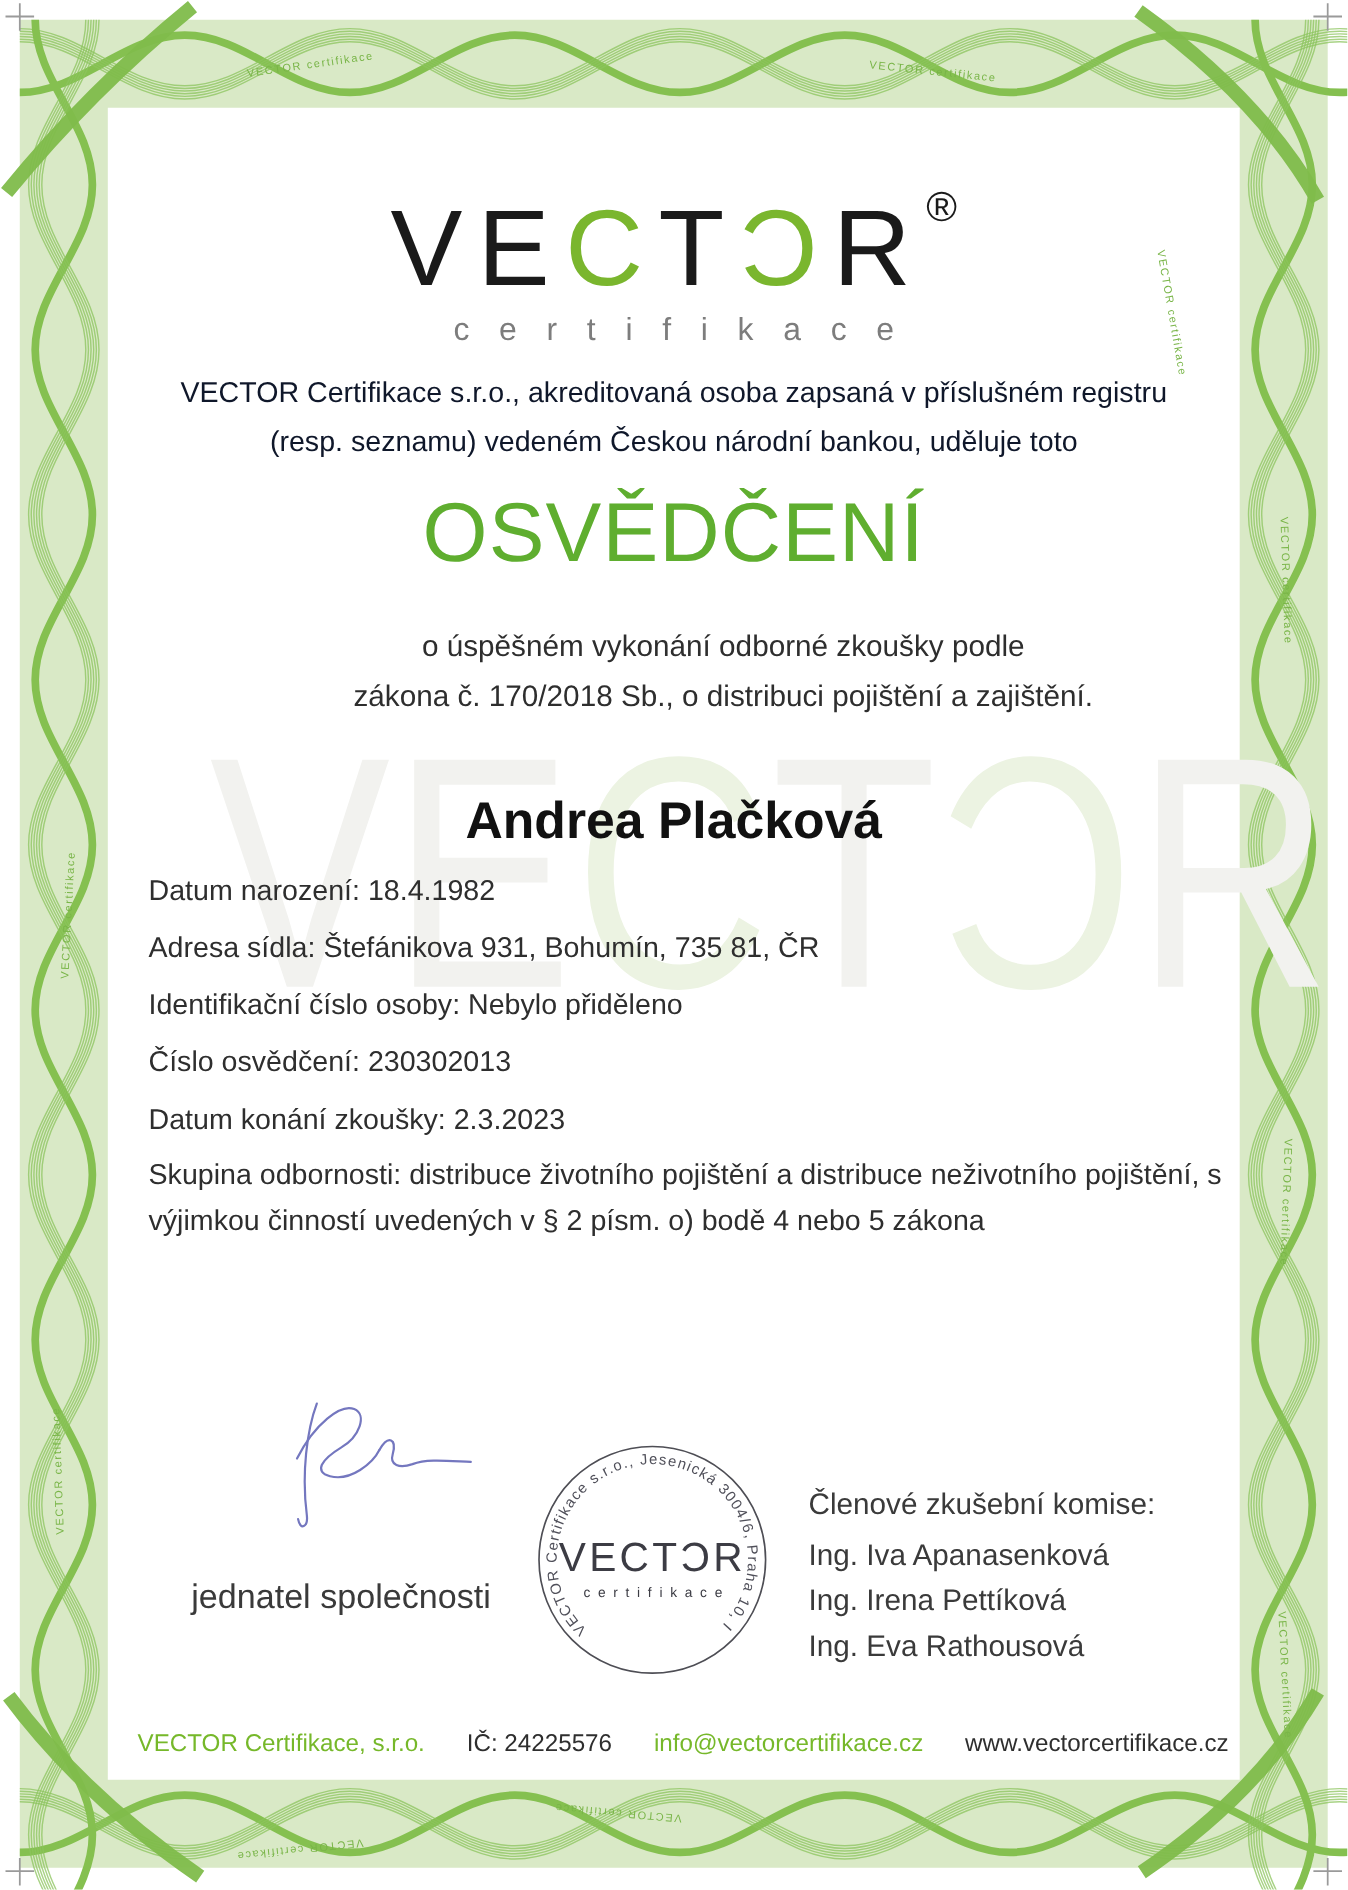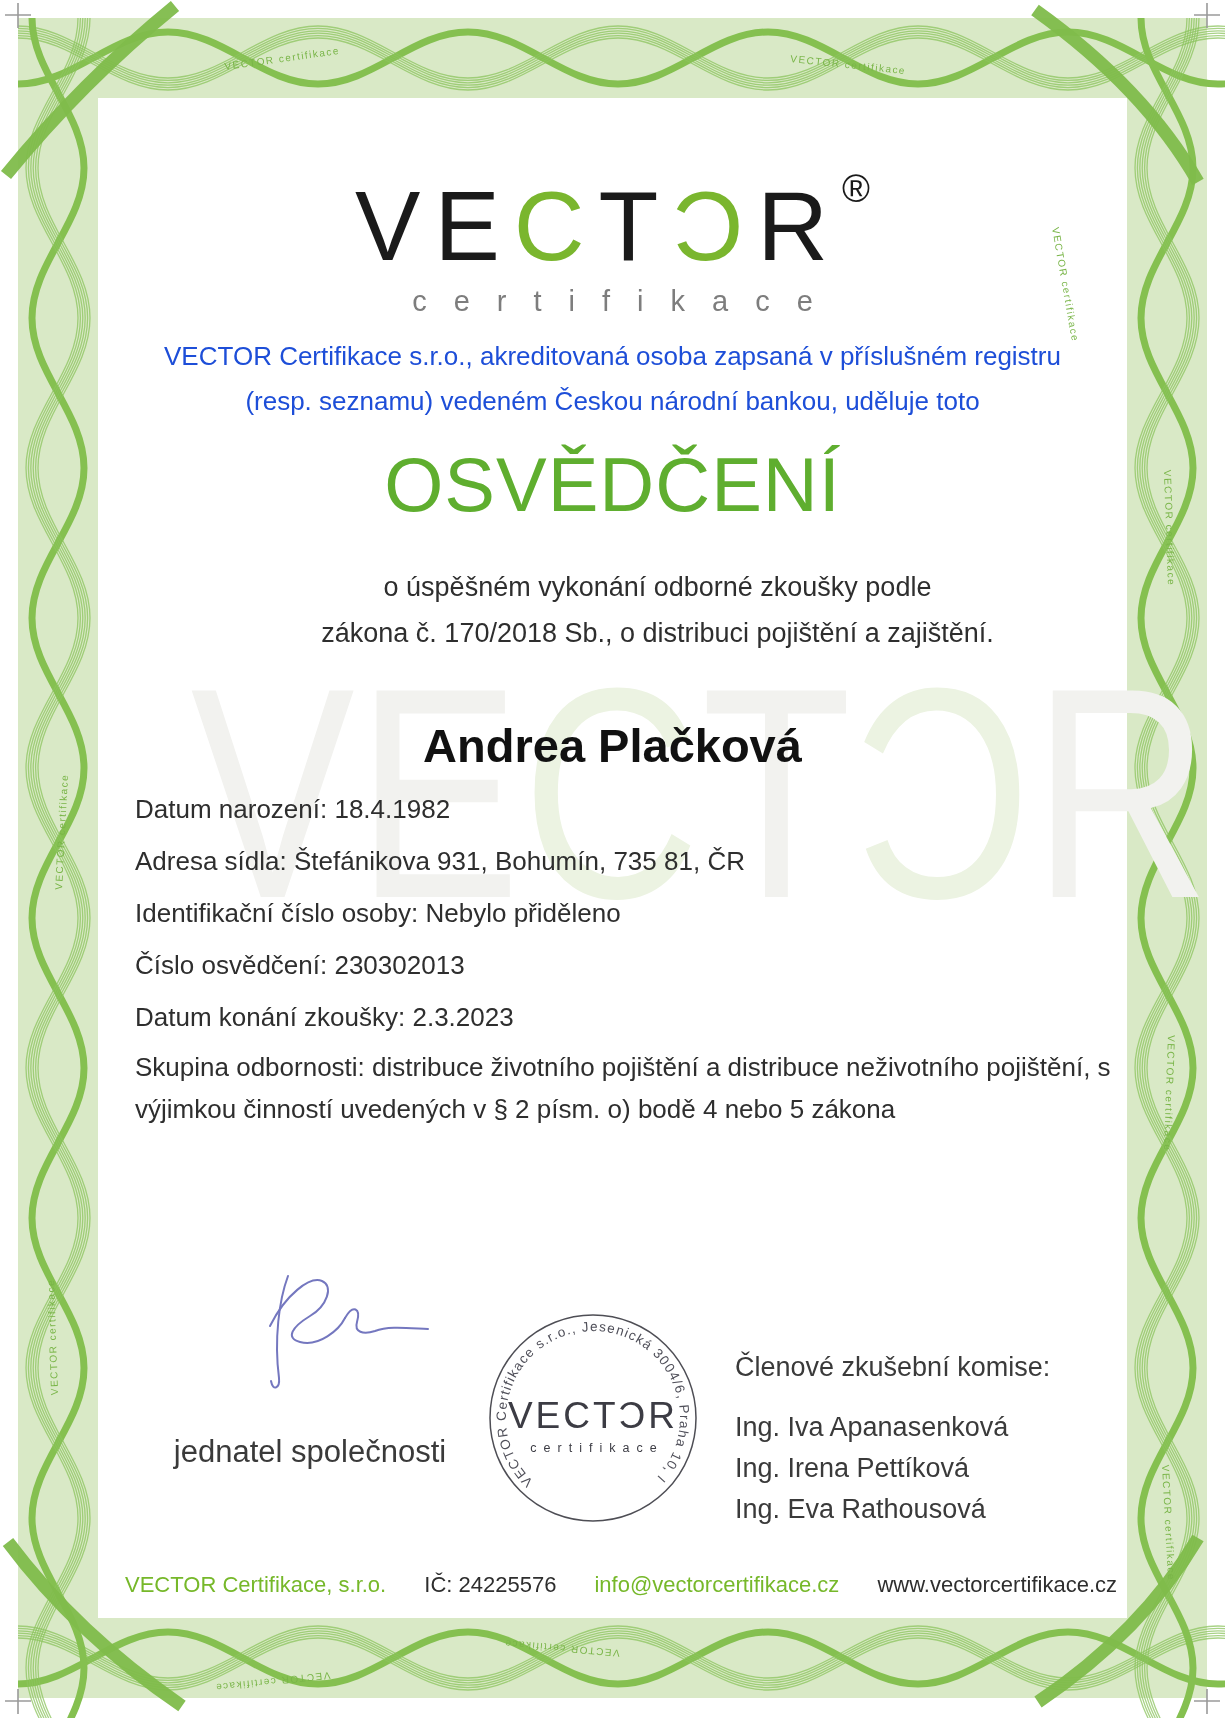--- a/index.html
+++ b/index.html
@@ -12,21 +12,21 @@
   .centered{left:98px;width:1029px;text-align:center;}
 
   
   .logo-block{top:138px;z-index:2;}
   .logo-word{font-size:98px;line-height:1;letter-spacing:14px;font-weight:400;color:#1a1a1a;white-space:nowrap;margin-top:32px;}
   .logo-word .grn{color:#7ab62e;}
   .logo-reg{font-size:38px;letter-spacing:0;vertical-align:58px;color:#1a1a1a;}
   .logo-sub{margin-top:10px;font-size:29px;letter-spacing:27px;margin-right:-27px;color:#7d7d7d;}
 
   
-  .intro{top:334px;font-size:26px;line-height:45px;color:#1d4ed8;z-index:2;}
+  .intro{top:334px;font-size:26px;line-height:45px;color:#0f172a;z-index:2;}
   .big-heading{top:447px;font-size:76px;line-height:1;color:#5fae2f;letter-spacing:1px;z-index:2;}
   .sub{top:564px;font-size:27px;line-height:46px;color:#2e2e2e;z-index:2;padding-left:45px;}
   .person-name{top:706px;font-size:47px;font-weight:bold;color:#111;z-index:2;margin-top:12px;}
 
   
   .watermark{
     top:655px;left:98px;width:1029px;text-align:center;z-index:0;
     font-size:300px;line-height:0.92;white-space:nowrap;font-weight:400;
     transform:scaleX(0.82);transform-origin:center;letter-spacing:2px;
     color:#f2f2ef;user-select:none;
@@ -35,21 +35,21 @@
 
   
   .field-row{left:135px;width:992px;font-size:26px;color:#2e2e2e;z-index:2;line-height:42px;}
   .f0{top:788px;}.f1{top:840px;}.f2{top:892px;}.f3{top:944px;}.f4{top:996px;}.f5{top:1046px;}
 
   
   .sig-svg{left:226px;top:1268px;z-index:2;}
   .signatory{left:140px;top:1428px;width:340px;text-align:center;font-size:31px;line-height:47px;color:#3a3a3a;z-index:2;}
   .stamp-svg{left:487px;top:1312px;z-index:2;}
   .committee{left:735px;top:1352px;font-size:27px;color:#3a3a3a;z-index:2;}
-  .committee .c-title{margin-bottom:24px;}
+  .committee .c-title{margin-bottom:11px;}
   .committee .c-member{line-height:41px;}
 
   
   .footer{left:125px;top:1572px;width:992px;display:flex;justify-content:space-between;align-items:flex-end;font-size:22px;z-index:2;}
   .footer .grn-text{color:#76b82a;}
   .footer a{color:#76b82a;text-decoration:none;}
   .footer .dark{color:#2e2e2e;}
 </style>
 </head>
 <body>

